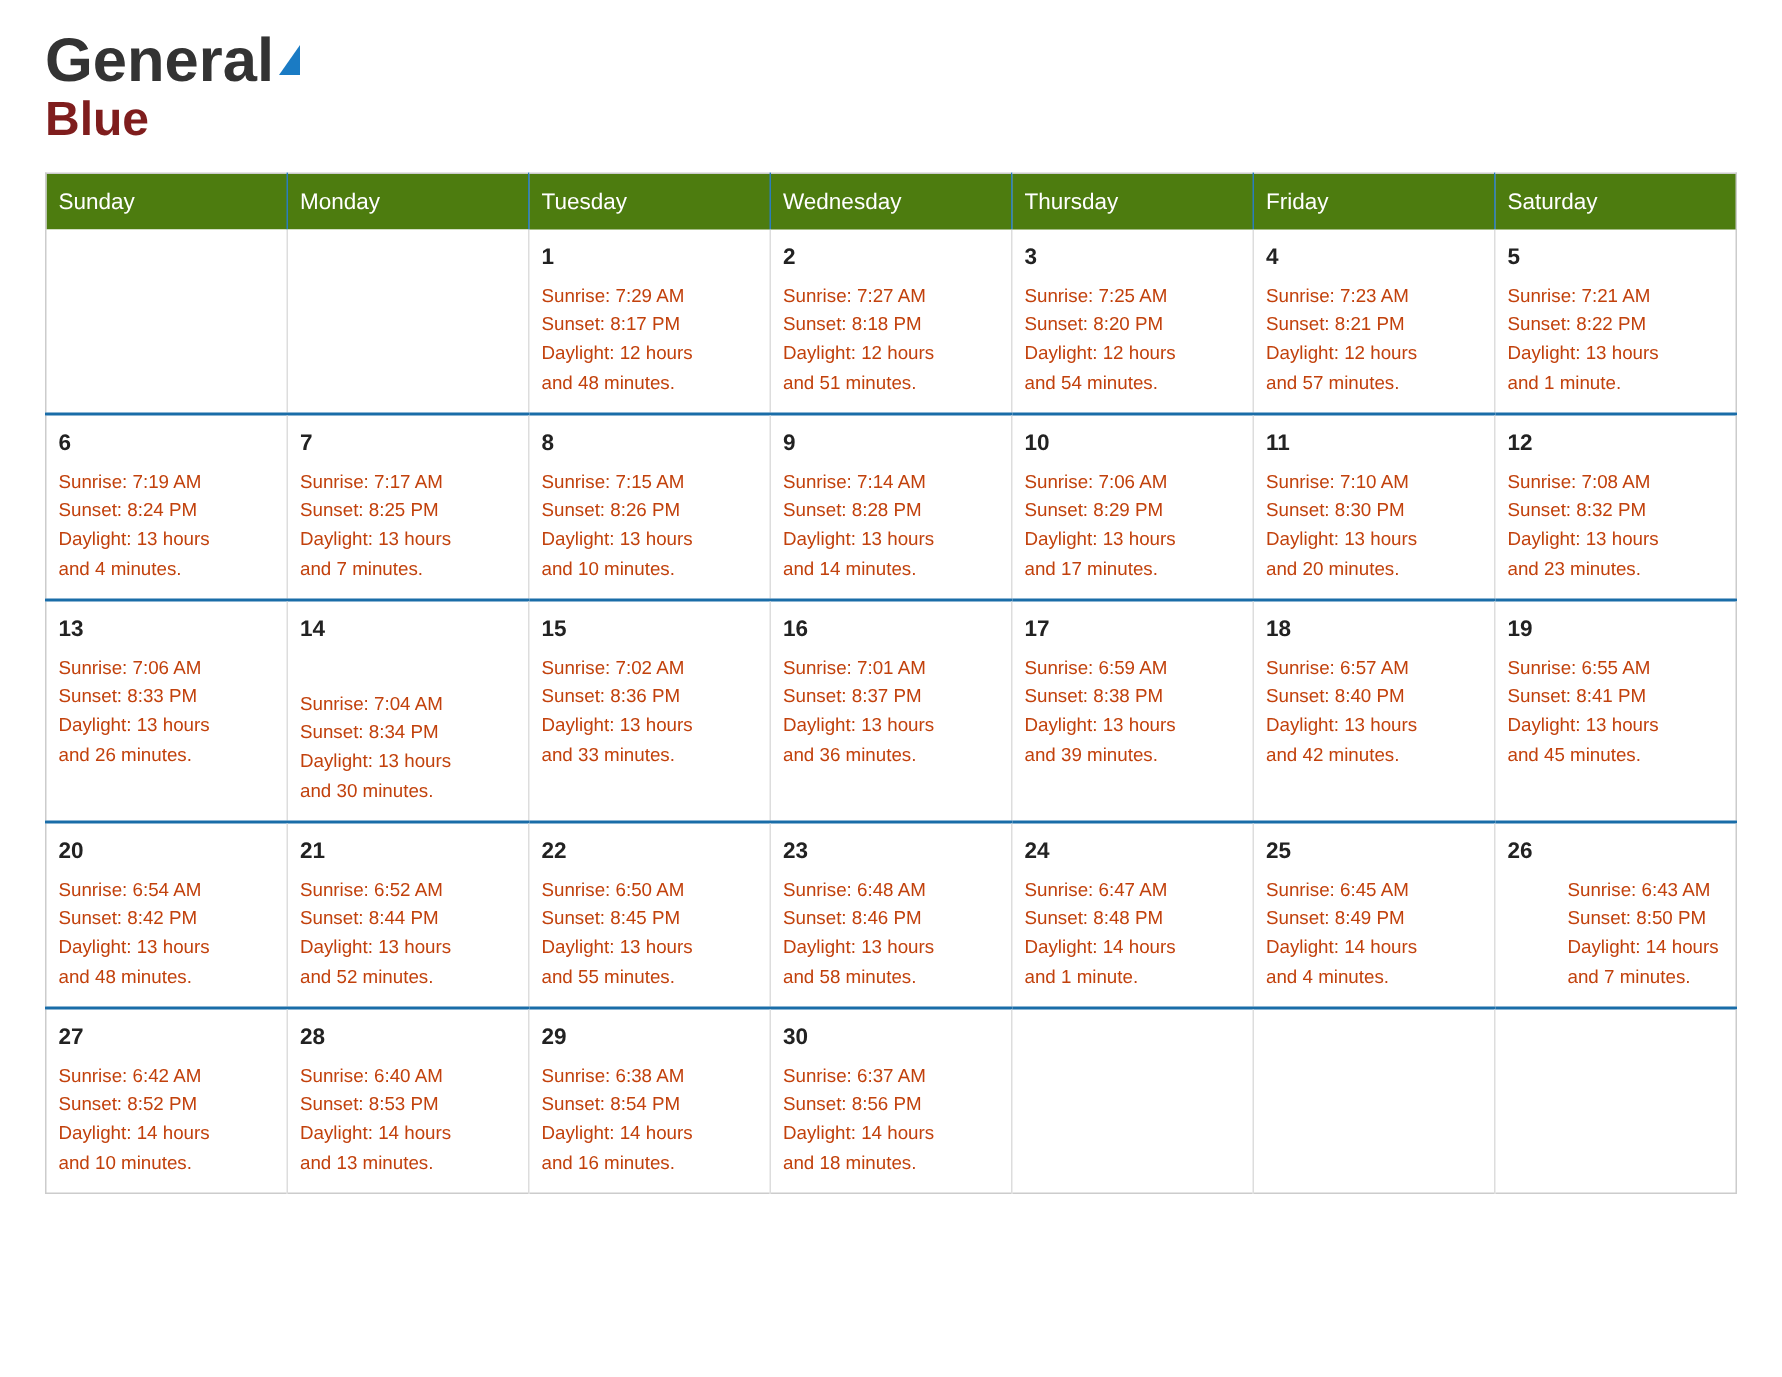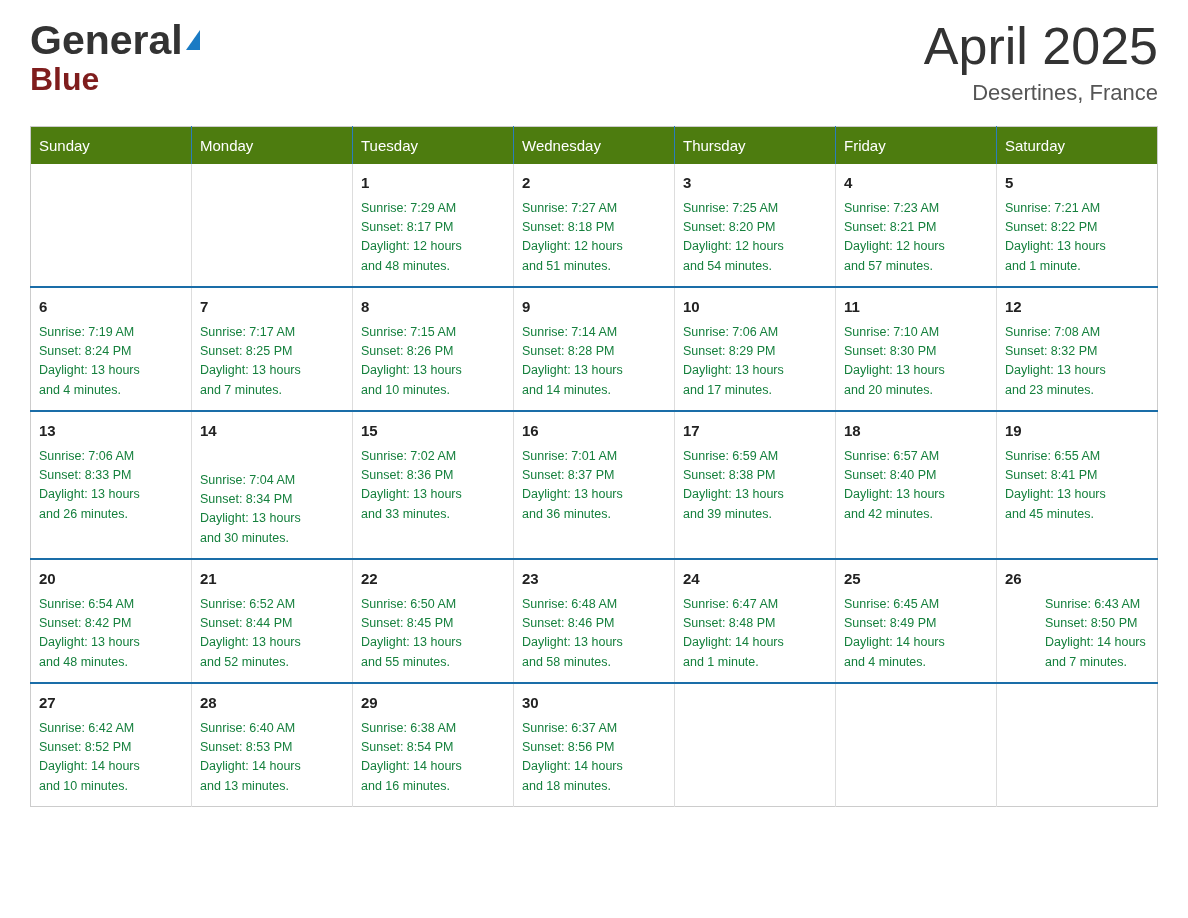--- a/index.html
+++ b/index.html
@@ -72,42 +72,38 @@
     }
     .day-number {
       font-size: 15px;
       font-weight: bold;
       color: #222;
       display: block;
       margin-bottom: 4px;
     }
     .day-info {
       font-size: 12.5px;
-      color: #15803d;
+      color: #c2410c;
       line-height: 1.55;
     }
     .empty-cell {
       background: #fff;
     }
   </style>
 </head>
 <body>
 
 <div class="header">
   <div class="logo">
     <div style="display:flex; align-items:center; line-height:1;">
       <span style="font-size:41px; font-weight:bold; color:#333;">General</span>
       <span style="display:inline-block; width:0; height:0; border-left:14px solid transparent; border-right:0px solid transparent; border-bottom:20px solid #1a7bc4; margin-left:3px; margin-bottom:2px; vertical-align:bottom;"></span>
     </div>
     <div style="font-size:32px; font-weight:bold; color:#7f1d1d; line-height:1; margin-top:2px;">Blue</div>
   </div>
-  <div class="title-section">
-    <h1>April 2025</h1>
-    <h2>Desertines, France</h2>
-  </div>
 </div>
 
 <table class="calendar">
   <thead>
     <tr>
 
     <th>Sunday</th>
         <th>Monday</th>
         <th>Tuesday</th>
         <th>Wednesday</th>

